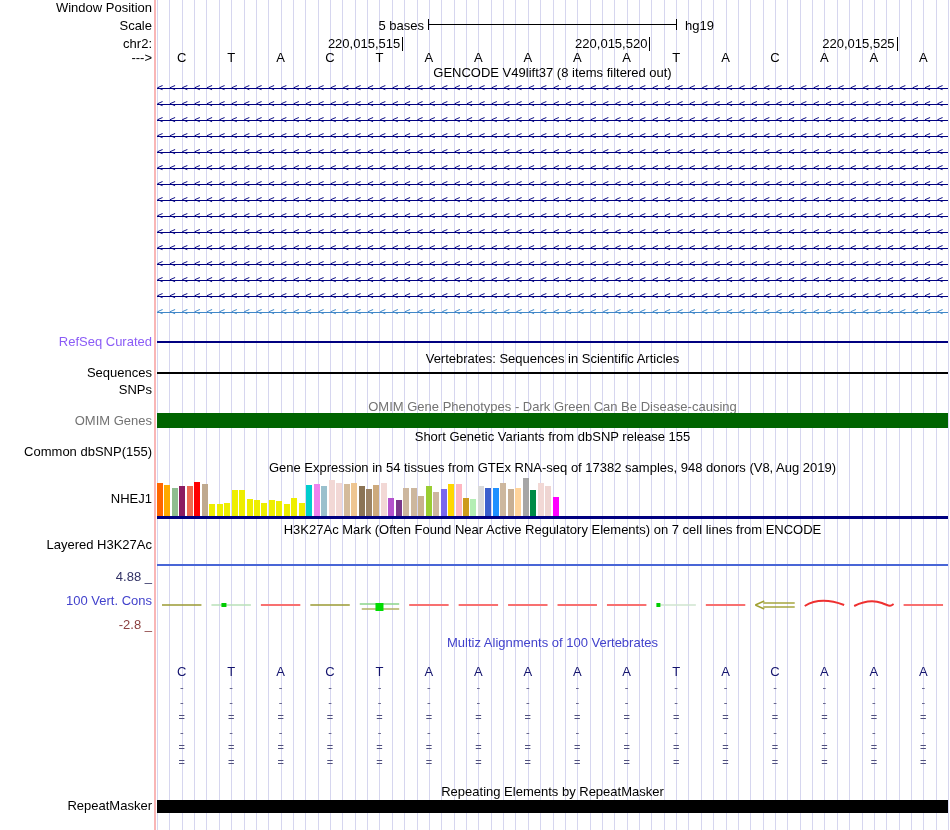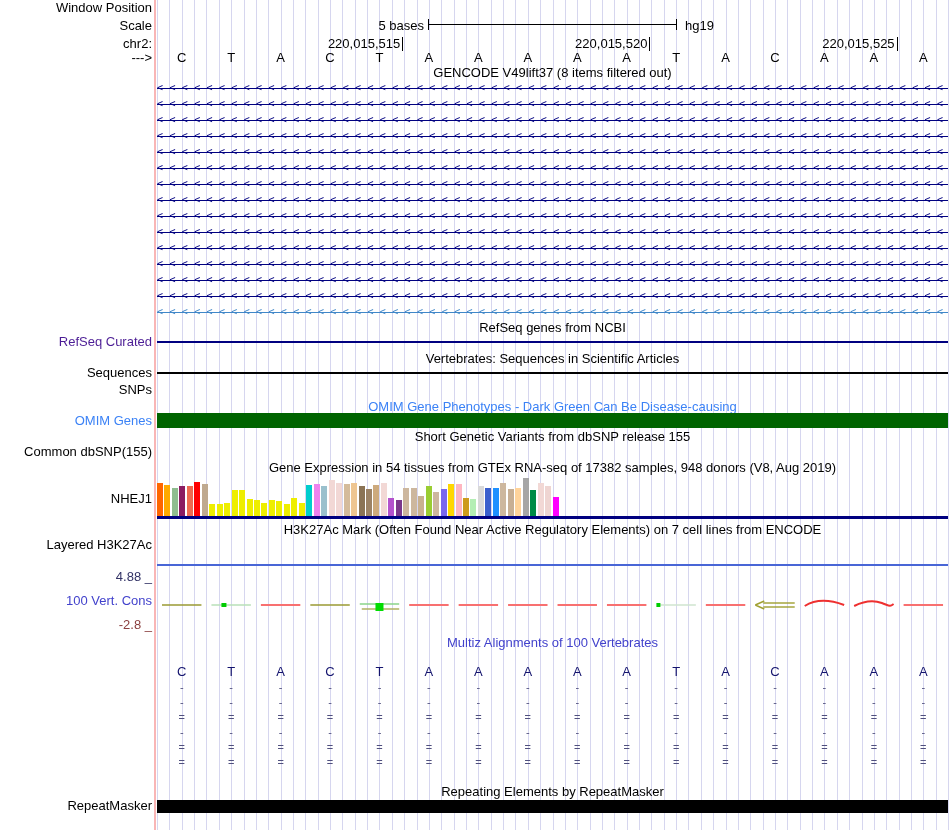--- a/index.html
+++ b/index.html
@@ -3,21 +3,21 @@
 <meta charset="utf-8">
 <style>
   html,body{margin:0;padding:0;background:#fff;}
   #browser{position:relative;width:950px;height:830px;background:#fff;overflow:hidden;
            font-family:"Liberation Sans",sans-serif;font-size:13px;color:#000;}
   .grid{position:absolute;left:157px;top:0;width:792px;height:830px;
         background:repeating-linear-gradient(to right,#d6d6ef 0,#d6d6ef 1px,transparent 1px,transparent 12.36px);}
   .centerline{position:absolute;left:154px;top:0;width:2px;height:830px;background:#f9b6b6;}
   .lbl{position:absolute;right:798px;white-space:pre;line-height:14px;}
   .title{position:absolute;left:157px;width:791px;text-align:center;white-space:pre;line-height:14px;}
-  .green{color:#3b82f6;}
+  .green{color:#737373;}
   .blue{color:#4242cc;}
   .hline,.bar-full{position:absolute;left:157px;width:791px;}
   .scaletext{position:absolute;top:19px;right:526px;line-height:13px;}
   .scalebar{position:absolute;top:19px;left:428px;width:247px;height:11px;
             border-left:1px solid #000;border-right:1px solid #000;
             background:linear-gradient(to bottom,transparent 5px,#000 5px,#000 6px,transparent 6px);}
   .assembly{position:absolute;top:19px;left:685px;line-height:13px;}
   .rtick{position:absolute;top:37px;left:157px;height:14px;line-height:13px;
          border-right:1px solid #000;text-align:right;padding-right:2px;box-sizing:border-box;}
   .cellrow{position:absolute;left:157px;width:791px;height:14px;line-height:14px;}
@@ -85,22 +85,21 @@
       <div class="generow" style="top: 192px; color: rgb(0, 0, 128);"><b></b><span>&lt;&lt;&lt;&lt;&lt;&lt;&lt;&lt;&lt;&lt;&lt;&lt;&lt;&lt;&lt;&lt;&lt;&lt;&lt;&lt;&lt;&lt;&lt;&lt;&lt;&lt;&lt;&lt;&lt;&lt;&lt;&lt;&lt;&lt;&lt;&lt;&lt;&lt;&lt;&lt;&lt;&lt;&lt;&lt;&lt;&lt;&lt;&lt;&lt;&lt;&lt;&lt;&lt;&lt;&lt;&lt;&lt;&lt;&lt;&lt;&lt;&lt;&lt;&lt;&lt;&lt;&lt;&lt;&lt;&lt;</span></div>
       <div class="generow" style="top: 208px; color: rgb(0, 0, 128);"><b></b><span>&lt;&lt;&lt;&lt;&lt;&lt;&lt;&lt;&lt;&lt;&lt;&lt;&lt;&lt;&lt;&lt;&lt;&lt;&lt;&lt;&lt;&lt;&lt;&lt;&lt;&lt;&lt;&lt;&lt;&lt;&lt;&lt;&lt;&lt;&lt;&lt;&lt;&lt;&lt;&lt;&lt;&lt;&lt;&lt;&lt;&lt;&lt;&lt;&lt;&lt;&lt;&lt;&lt;&lt;&lt;&lt;&lt;&lt;&lt;&lt;&lt;&lt;&lt;&lt;&lt;&lt;&lt;&lt;&lt;&lt;</span></div>
       <div class="generow" style="top: 224px; color: rgb(0, 0, 128);"><b></b><span>&lt;&lt;&lt;&lt;&lt;&lt;&lt;&lt;&lt;&lt;&lt;&lt;&lt;&lt;&lt;&lt;&lt;&lt;&lt;&lt;&lt;&lt;&lt;&lt;&lt;&lt;&lt;&lt;&lt;&lt;&lt;&lt;&lt;&lt;&lt;&lt;&lt;&lt;&lt;&lt;&lt;&lt;&lt;&lt;&lt;&lt;&lt;&lt;&lt;&lt;&lt;&lt;&lt;&lt;&lt;&lt;&lt;&lt;&lt;&lt;&lt;&lt;&lt;&lt;&lt;&lt;&lt;&lt;&lt;&lt;</span></div>
       <div class="generow" style="top: 240px; color: rgb(0, 0, 128);"><b></b><span>&lt;&lt;&lt;&lt;&lt;&lt;&lt;&lt;&lt;&lt;&lt;&lt;&lt;&lt;&lt;&lt;&lt;&lt;&lt;&lt;&lt;&lt;&lt;&lt;&lt;&lt;&lt;&lt;&lt;&lt;&lt;&lt;&lt;&lt;&lt;&lt;&lt;&lt;&lt;&lt;&lt;&lt;&lt;&lt;&lt;&lt;&lt;&lt;&lt;&lt;&lt;&lt;&lt;&lt;&lt;&lt;&lt;&lt;&lt;&lt;&lt;&lt;&lt;&lt;&lt;&lt;&lt;&lt;&lt;&lt;</span></div>
       <div class="generow" style="top: 256px; color: rgb(0, 0, 128);"><b></b><span>&lt;&lt;&lt;&lt;&lt;&lt;&lt;&lt;&lt;&lt;&lt;&lt;&lt;&lt;&lt;&lt;&lt;&lt;&lt;&lt;&lt;&lt;&lt;&lt;&lt;&lt;&lt;&lt;&lt;&lt;&lt;&lt;&lt;&lt;&lt;&lt;&lt;&lt;&lt;&lt;&lt;&lt;&lt;&lt;&lt;&lt;&lt;&lt;&lt;&lt;&lt;&lt;&lt;&lt;&lt;&lt;&lt;&lt;&lt;&lt;&lt;&lt;&lt;&lt;&lt;&lt;&lt;&lt;&lt;&lt;</span></div>
       <div class="generow" style="top: 272px; color: rgb(0, 0, 128);"><b></b><span>&lt;&lt;&lt;&lt;&lt;&lt;&lt;&lt;&lt;&lt;&lt;&lt;&lt;&lt;&lt;&lt;&lt;&lt;&lt;&lt;&lt;&lt;&lt;&lt;&lt;&lt;&lt;&lt;&lt;&lt;&lt;&lt;&lt;&lt;&lt;&lt;&lt;&lt;&lt;&lt;&lt;&lt;&lt;&lt;&lt;&lt;&lt;&lt;&lt;&lt;&lt;&lt;&lt;&lt;&lt;&lt;&lt;&lt;&lt;&lt;&lt;&lt;&lt;&lt;&lt;&lt;&lt;&lt;&lt;&lt;</span></div>
       <div class="generow" style="top: 288px; color: rgb(0, 0, 128);"><b></b><span>&lt;&lt;&lt;&lt;&lt;&lt;&lt;&lt;&lt;&lt;&lt;&lt;&lt;&lt;&lt;&lt;&lt;&lt;&lt;&lt;&lt;&lt;&lt;&lt;&lt;&lt;&lt;&lt;&lt;&lt;&lt;&lt;&lt;&lt;&lt;&lt;&lt;&lt;&lt;&lt;&lt;&lt;&lt;&lt;&lt;&lt;&lt;&lt;&lt;&lt;&lt;&lt;&lt;&lt;&lt;&lt;&lt;&lt;&lt;&lt;&lt;&lt;&lt;&lt;&lt;&lt;&lt;&lt;&lt;&lt;</span></div>
       <div class="generow" style="top: 304px; color: rgb(64, 135, 200);"><b></b><span>&lt;&lt;&lt;&lt;&lt;&lt;&lt;&lt;&lt;&lt;&lt;&lt;&lt;&lt;&lt;&lt;&lt;&lt;&lt;&lt;&lt;&lt;&lt;&lt;&lt;&lt;&lt;&lt;&lt;&lt;&lt;&lt;&lt;&lt;&lt;&lt;&lt;&lt;&lt;&lt;&lt;&lt;&lt;&lt;&lt;&lt;&lt;&lt;&lt;&lt;&lt;&lt;&lt;&lt;&lt;&lt;&lt;&lt;&lt;&lt;&lt;&lt;&lt;&lt;&lt;&lt;&lt;&lt;&lt;&lt;</span></div>
     </div>
 
-  <div class="title" style="top:321px">RefSeq genes from NCBI</div>
-  <div class="lbl" style="top:335px;color:#4c1d95">RefSeq Curated</div>
+  <div class="lbl" style="top:335px;color:#8b5cf6">RefSeq Curated</div>
   <div class="hline" style="top:341px;height:2px;background:#000080"></div>
 
   <div class="title" style="top:352px">Vertebrates: Sequences in Scientific Articles</div>
   <div class="lbl" style="top:366px">Sequences</div>
   <div class="hline" style="top:372px;height:2px;background:#000"></div>
 
   <div class="lbl" style="top:383px">SNPs</div>
 
   <div class="title green" style="top:400px">OMIM Gene Phenotypes - Dark Green Can Be Disease-causing</div>
   <div class="lbl green" style="top:414px">OMIM Genes</div>

